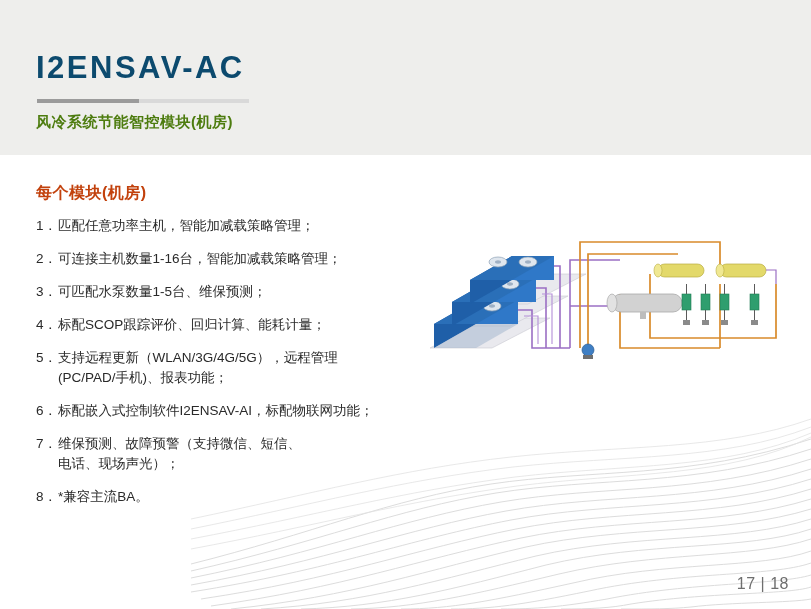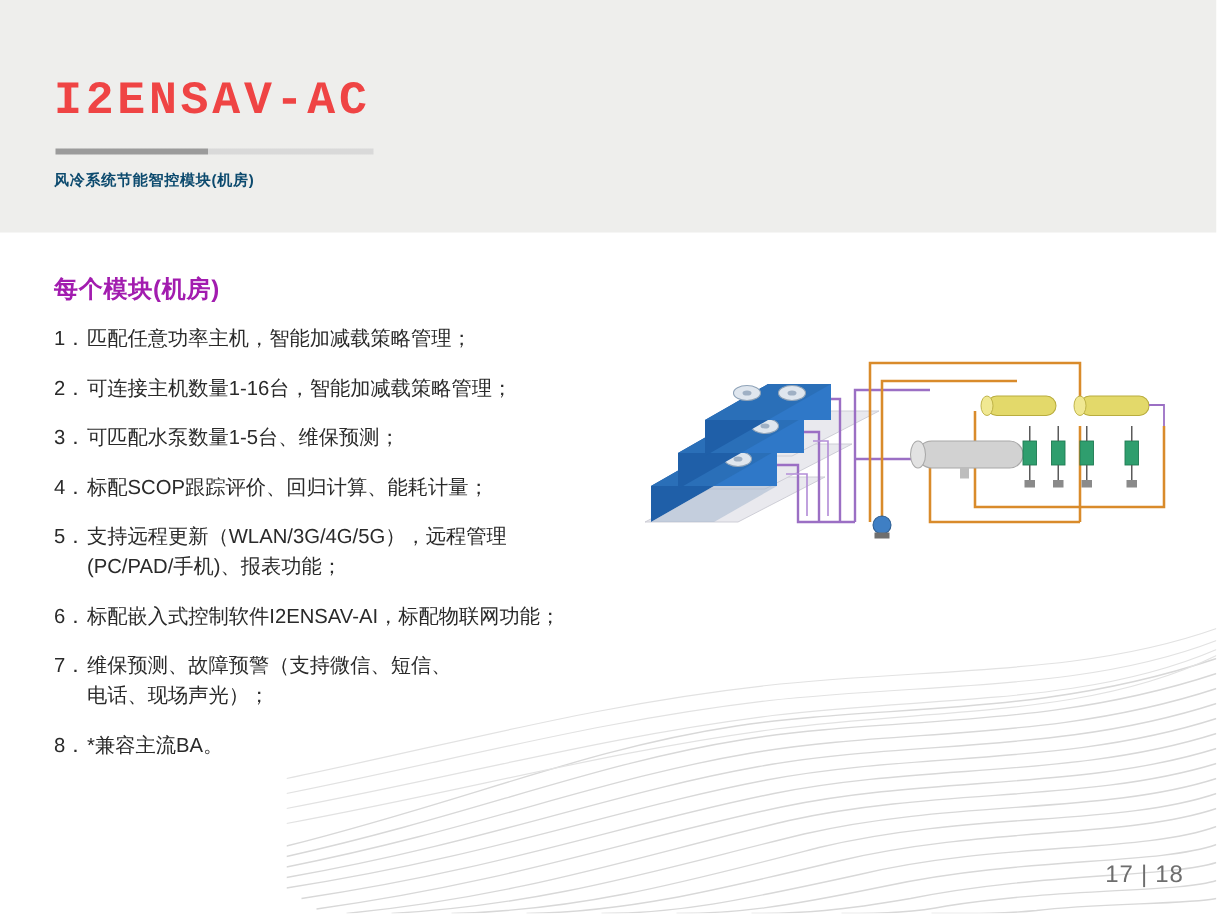--- a/index.html
+++ b/index.html
@@ -30,48 +30,48 @@
     height: 155px;
     background: #eeeeec;
   }
   .header-title {
     position: absolute;
     left: 36px;
     top: 50px;
     font-size: 31px;
     font-weight: bold;
     letter-spacing: 2.5px;
-    color: #ef4444;
-    font-family: Liberation Mono, monospace;
+    color: #0c4a6e;
+    font-family: Liberation Sans, sans-serif;
   }
   .header-rule {
     position: absolute;
     left: 37px;
     top: 99px;
     width: 212px;
     height: 4px;
     background: linear-gradient(to right, #9b9b9b 0%, #9b9b9b 48%, #d9d9d9 48%, #d9d9d9 100%);
   }
   .header-sub {
     position: absolute;
     left: 36px;
     top: 113px;
-    font-size: 10px;
+    font-size: 15px;
     font-weight: bold;
-    color: #0c4a6e;
+    color: #4d7c0f;
     letter-spacing: 0.5px;
   }
   
   .section-title {
     position: absolute;
     left: 36px;
     top: 183px;
     font-size: 16px;
     font-weight: bold;
-    color: #a21caf;
+    color: #c2410c;
     letter-spacing: 0.5px;
   }
   .bullets {
     position: absolute;
     left: 36px;
     top: 216px;
     width: 400px;
   }
   .bullet {
     font-size: 13.5px;

